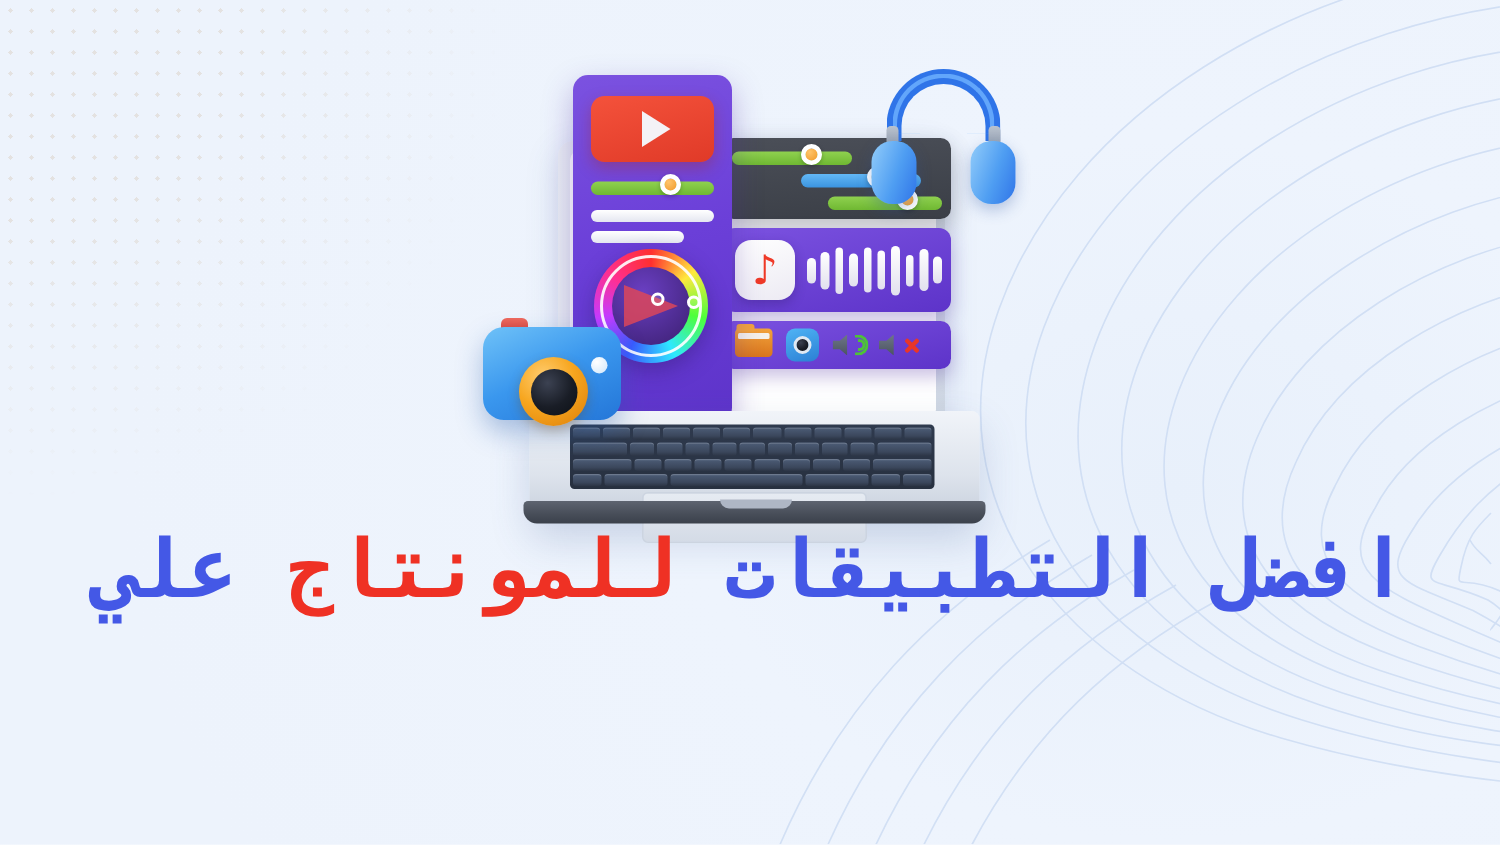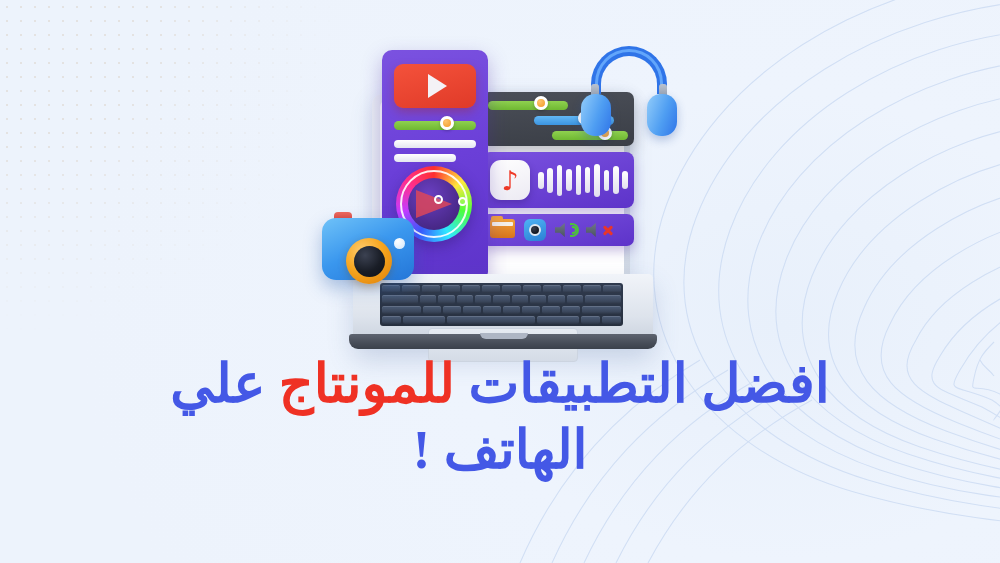--- a/index.html
+++ b/index.html
@@ -293,21 +293,21 @@
   .cam-flash {
     position: absolute; left: 72px; top: 20px; width: 11px; height: 11px;
     border-radius: 50%;
     background: radial-gradient(circle at 35% 30%, #ffffff, #cfe6fb);
   }
 
   
   #headline {
     position: absolute; left: 0; top: 352px; width: 1000px;
     text-align: center; direction: rtl;
-    font-family: Liberation Serif, serif;
+    font-family: Liberation Mono, monospace;
     font-weight: 700;
     font-size: 54px; line-height: 1.22;
     letter-spacing: -.5px;
   }
   .hl-line { display: block; }
   .hl-blue { color: #4458e6; }
   .hl-red  { color: #ef3124; }
 </style>
 </head>
 <body>
@@ -484,16 +484,15 @@
             <i></i>
           </div>
         <div class="cam-flash"></div>
       </div>
     </div>
 
   </div>
 
   <div id="headline">
     <span class="hl-line"><span class="hl-blue">افضل التطبيقات </span><span class="hl-red">للمونتاج</span><span class="hl-blue"> علي</span></span>
-    <span class="hl-line hl-blue">الهاتف !</span>
   </div>
 
 </div>
 
 </body></html>

